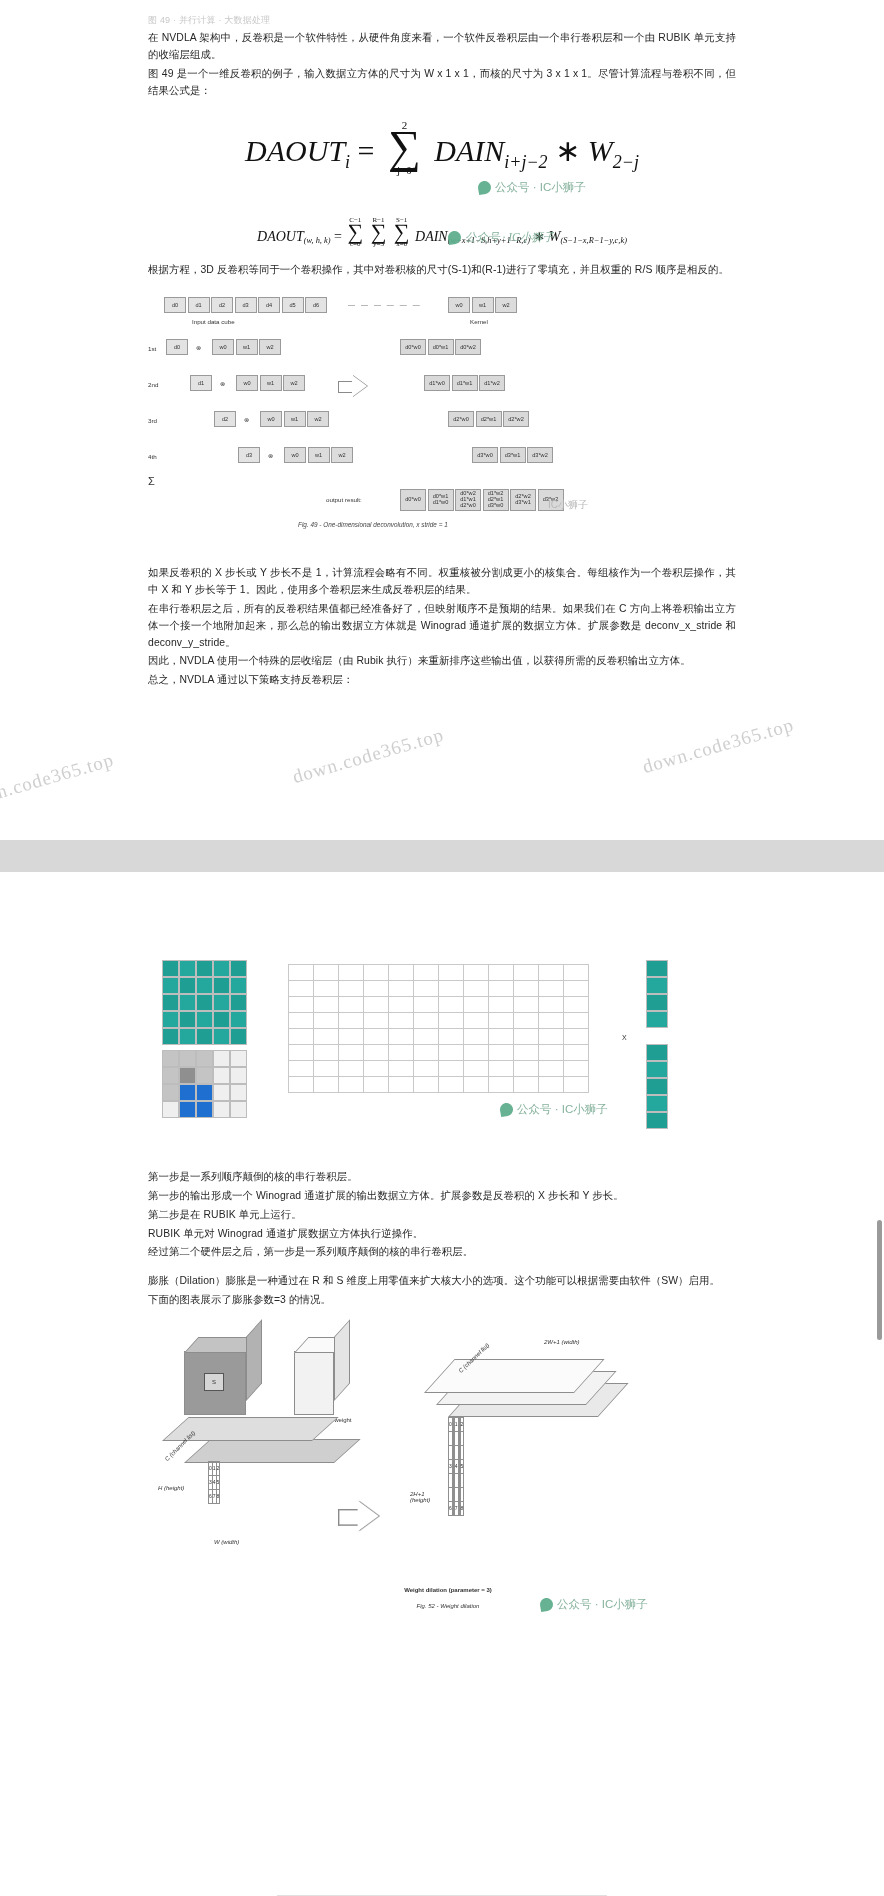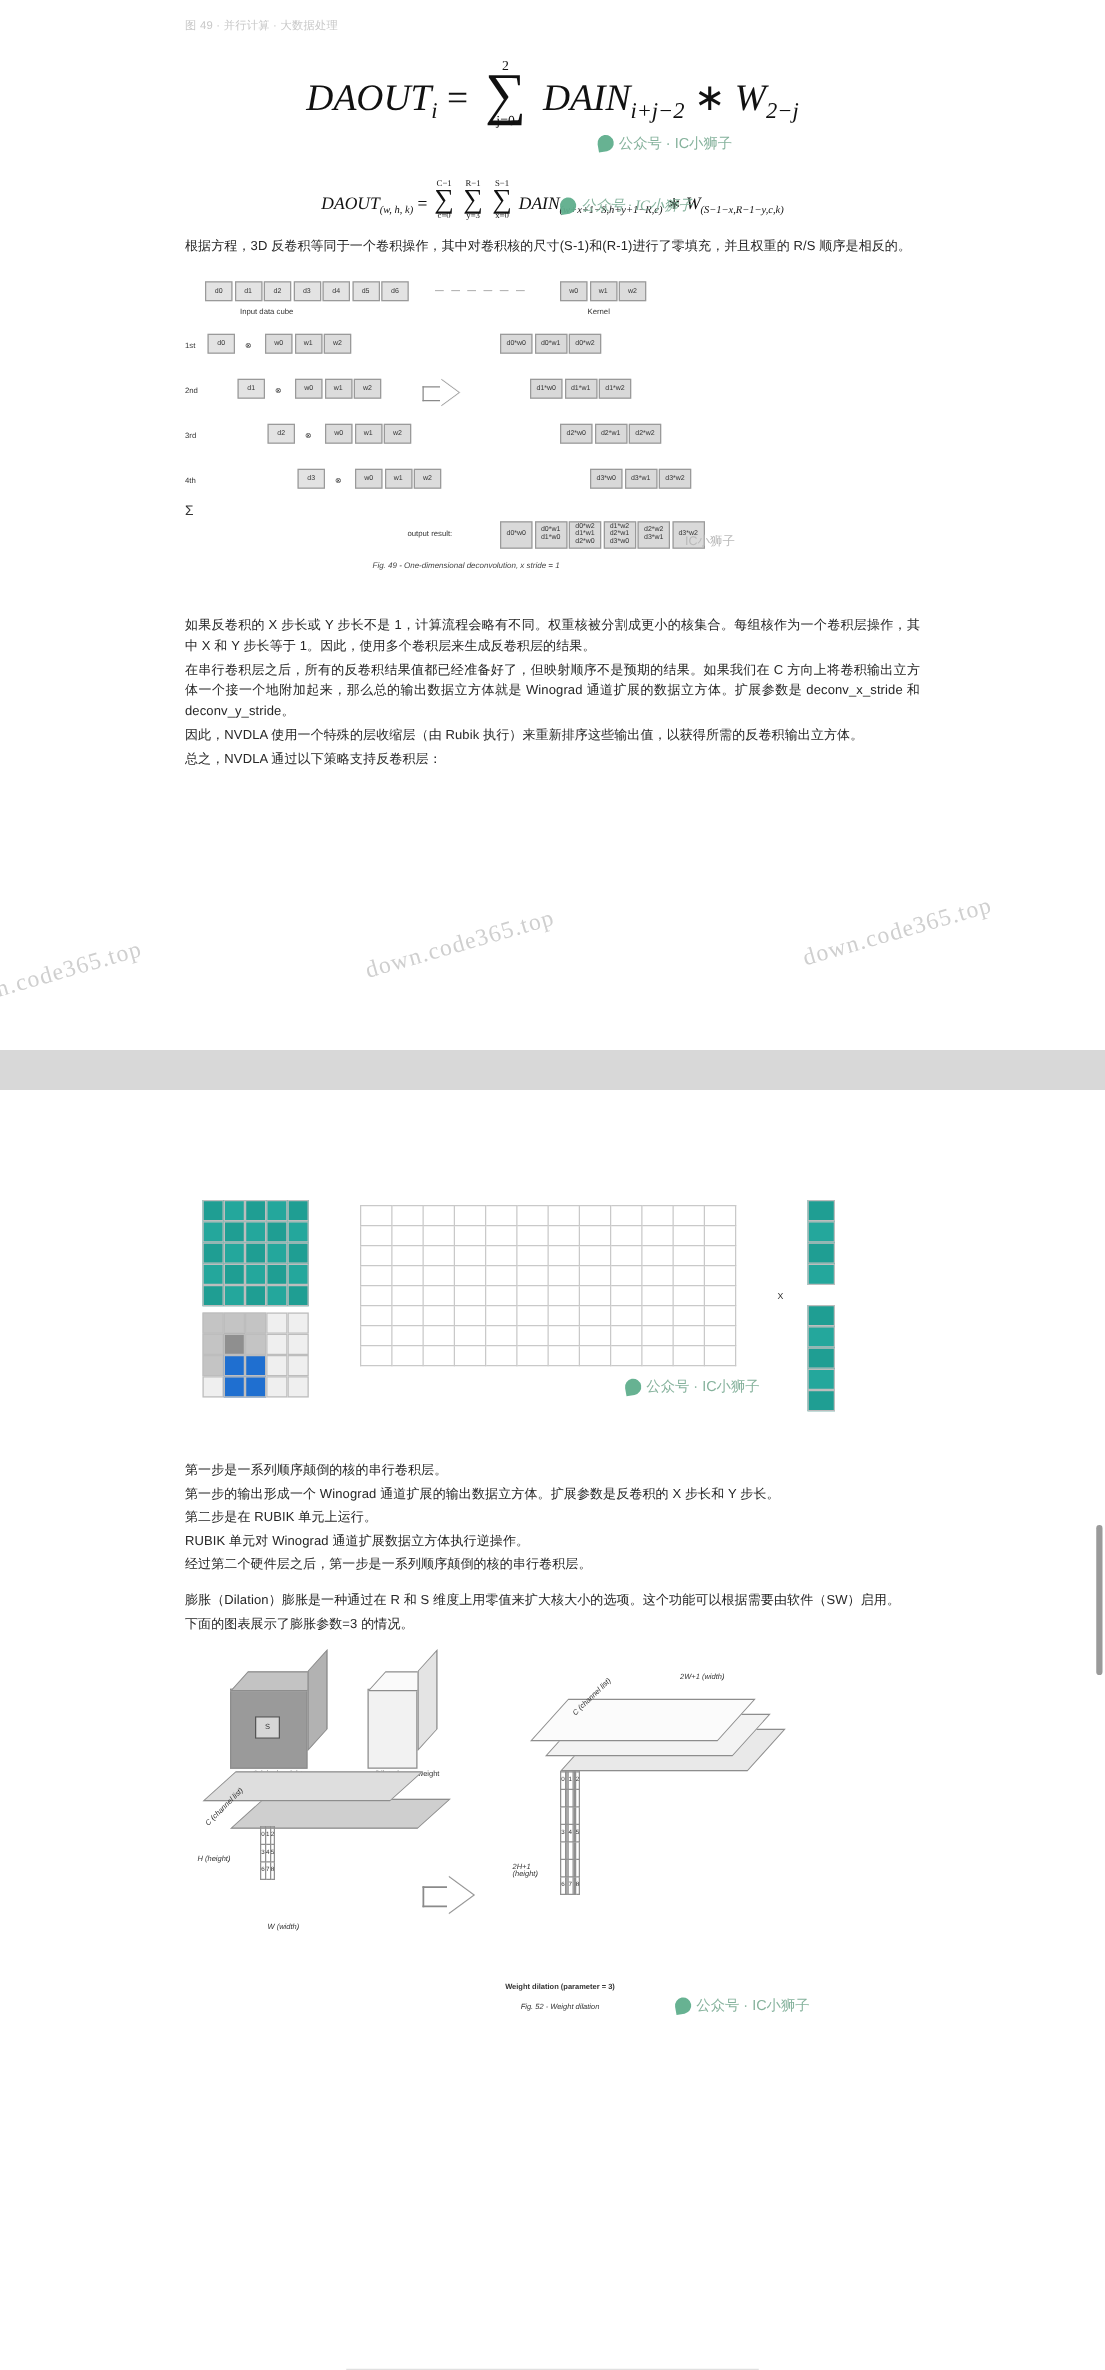--- a/index.html
+++ b/index.html
@@ -247,20 +247,22 @@
     border-top: 1px solid #e0e0e0;
   }
 </style>
 </head>
 <body>
 
 <div class="page page-1">
 
   <div class="faded-top">图 49 · 并行计算 · 大数据处理</div>
 
+  <p class="body-text">在 NVDLA 架构中，反卷积是一个软件特性，从硬件角度来看，一个软件反卷积层由一个串行卷积层和一个由 RUBIK 单元支持的收缩层组成。</p>
+  <p class="body-text">图 49 是一个一维反卷积的例子，输入数据立方体的尺寸为 W x 1 x 1，而核的尺寸为 3 x 1 x 1。尽管计算流程与卷积不同，但结果公式是：</p>
 
   <div class="formula-1">
     <span>DAOUT</span><span class="sub">i</span>
     <span style="font-style:normal">=</span>
     <span class="sum">
       <span class="lim">2</span>
       ∑
       <span class="lim">j=0</span>
     </span>
     <span>DAIN</span><span class="sub">i+j−2</span>

